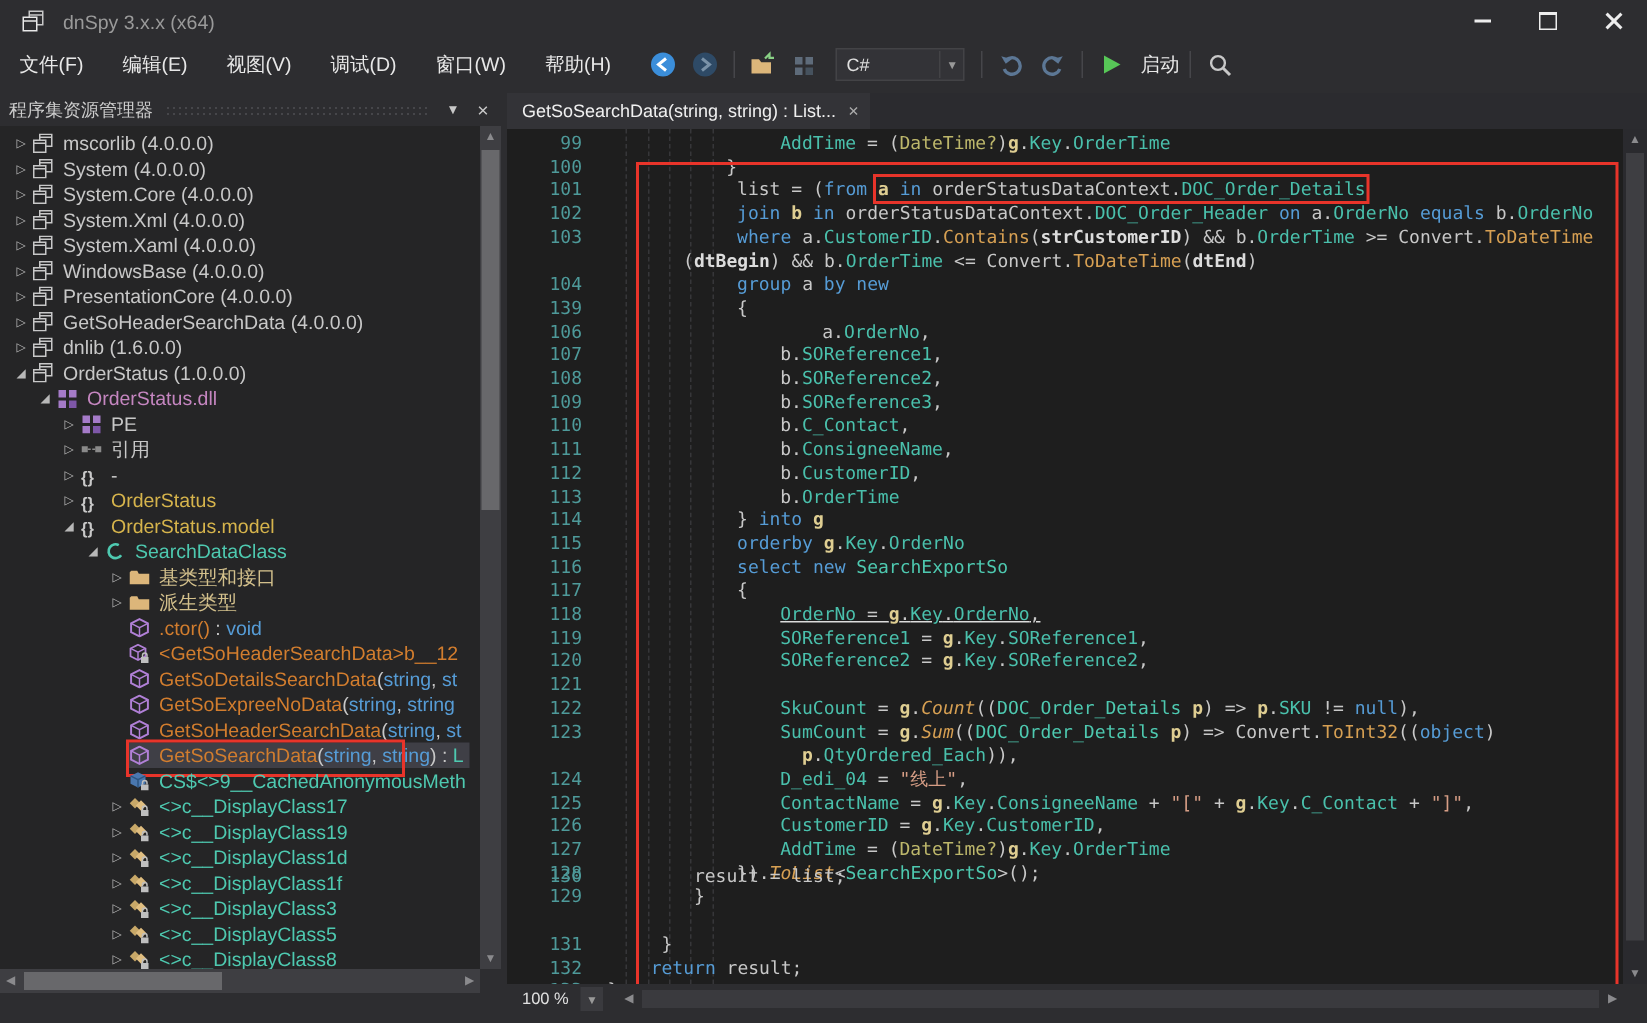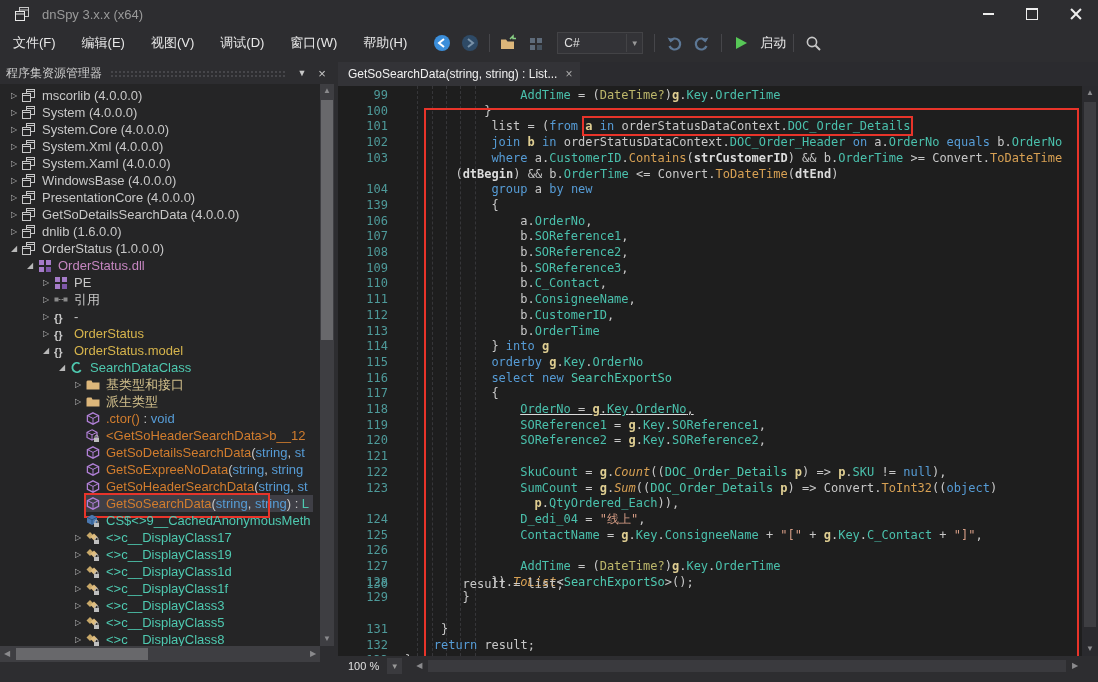--- a/index.html
+++ b/index.html
@@ -271,21 +271,21 @@
         </div>
         <div class="tree-row" style="top: 122px; padding-left: 6px;">
           <span class="expander">▷</span>
           <span class="rowline">
             <span class="ticon"><svg width="14" height="13">
                 <rect x="4.5" y="0.5" width="8" height="8" fill="none" stroke="#C8C8C8"></rect>
                 <line x1="4.5" y1="2.5" x2="12.5" y2="2.5" stroke="#C8C8C8"></line>
                 <rect x="0.5" y="4.5" width="8" height="8" fill="#252526" stroke="#C8C8C8"></rect>
                 <line x1="0.5" y1="6.5" x2="8.5" y2="6.5" stroke="#C8C8C8"></line>
               </svg></span>
-            <span style="margin-left: 5px;"><span class="sg-d">GetSoDetailsSearchData (4.0.0.0)</span></span>
+            <span style="margin-left: 5px;"><span class="sg-d">GetSoHeaderSearchData (4.0.0.0)</span></span>
           </span>
         </div>
         <div class="tree-row" style="top: 139px; padding-left: 6px;">
           <span class="expander">▷</span>
           <span class="rowline">
             <span class="ticon"><svg width="14" height="13">
                 <rect x="4.5" y="0.5" width="8" height="8" fill="none" stroke="#C8C8C8"></rect>
                 <line x1="4.5" y1="2.5" x2="12.5" y2="2.5" stroke="#C8C8C8"></line>
                 <rect x="0.5" y="4.5" width="8" height="8" fill="#252526" stroke="#C8C8C8"></rect>
                 <line x1="0.5" y1="6.5" x2="8.5" y2="6.5" stroke="#C8C8C8"></line>
@@ -577,42 +577,42 @@
       <div class="iguide" style="left:137px;"></div>
       <div id="code-lines">
           <div class="code-line" style="top: 2px;"><span class="cl-num">99</span><span class="cl-txt" style="padding-left: 115.2px;"><span class="sg-m">AddTime </span><span class="sg-d">= (</span><span class="sg-t2">DateTime?</span><span class="sg-d">)</span><span class="sg-v">g</span><span class="sg-d">.</span><span class="sg-m">Key</span><span class="sg-d">.</span><span class="sg-m">OrderTime</span></span></div>
           <div class="code-line" style="top: 17.7px;"><span class="cl-num">100</span><span class="cl-txt" style="padding-left: 79.2px;"><span class="sg-d">}</span></span></div>
           <div class="code-line" style="top: 33.4px;"><span class="cl-num">101</span><span class="cl-txt" style="padding-left: 86.4px;"><span class="sg-d">list = (</span><span class="sg-k">from </span><span class="inline-box"><span class="sg-v">a </span><span class="sg-k">in </span><span class="sg-d">orderStatusDataContext.</span><span class="sg-m">DOC_Order_Details</span></span></span></div>
           <div class="code-line" style="top: 49.1px;"><span class="cl-num">102</span><span class="cl-txt" style="padding-left: 86.4px;"><span class="sg-k">join </span><span class="sg-v">b </span><span class="sg-k">in </span><span class="sg-d">orderStatusDataContext.</span><span class="sg-m">DOC_Order_Header </span><span class="sg-k">on </span><span class="sg-d">a.</span><span class="sg-m">OrderNo </span><span class="sg-k">equals </span><span class="sg-d">b.</span><span class="sg-m">OrderNo</span></span></div>
           <div class="code-line" style="top: 64.8px;"><span class="cl-num">103</span><span class="cl-txt" style="padding-left: 86.4px;"><span class="sg-k">where </span><span class="sg-d">a.</span><span class="sg-m">CustomerID</span><span class="sg-d">.</span><span class="sg-o">Contains</span><span class="sg-d">(</span><span class="sg-v2">strCustomerID</span><span class="sg-d">) &amp;&amp; </span><span class="sg-d">b.</span><span class="sg-m">OrderTime </span><span class="sg-d">&gt;= </span><span class="sg-d">Convert.</span><span class="sg-o">ToDateTime</span></span></div>
           <div class="code-line" style="top: 80.5px;"><span class="cl-num"></span><span class="cl-txt" style="padding-left: 50.4px;"><span class="sg-d">(</span><span class="sg-v2">dtBegin</span><span class="sg-d">) &amp;&amp; </span><span class="sg-d">b.</span><span class="sg-m">OrderTime </span><span class="sg-d">&lt;= </span><span class="sg-d">Convert.</span><span class="sg-o">ToDateTime</span><span class="sg-d">(</span><span class="sg-v2">dtEnd</span><span class="sg-d">)</span></span></div>
           <div class="code-line" style="top: 96.2px;"><span class="cl-num">104</span><span class="cl-txt" style="padding-left: 86.4px;"><span class="sg-k">group </span><span class="sg-d">a </span><span class="sg-k">by </span><span class="sg-k">new</span></span></div>
           <div class="code-line" style="top: 111.9px;"><span class="cl-num">139</span><span class="cl-txt" style="padding-left: 86.4px;"><span class="sg-d">{</span></span></div>
-          <div class="code-line" style="top: 127.6px;"><span class="cl-num">106</span><span class="cl-txt" style="padding-left: 115.2px;"><span class="sg-d">a.</span><span class="sg-m">OrderNo</span><span class="sg-d">,</span></span></div>
+          <div class="code-line" style="top: 127.6px; gap: 28px;"><span class="cl-num">106</span><span class="cl-txt" style="padding-left: 115.2px;"><span class="sg-d">a.</span><span class="sg-m">OrderNo</span><span class="sg-d">,</span></span></div>
           <div class="code-line" style="top: 143.3px;"><span class="cl-num">107</span><span class="cl-txt" style="padding-left: 115.2px;"><span class="sg-d">b.</span><span class="sg-m">SOReference1</span><span class="sg-d">,</span></span></div>
           <div class="code-line" style="top: 159px;"><span class="cl-num">108</span><span class="cl-txt" style="padding-left: 115.2px;"><span class="sg-d">b.</span><span class="sg-m">SOReference2</span><span class="sg-d">,</span></span></div>
           <div class="code-line" style="top: 174.7px;"><span class="cl-num">109</span><span class="cl-txt" style="padding-left: 115.2px;"><span class="sg-d">b.</span><span class="sg-m">SOReference3</span><span class="sg-d">,</span></span></div>
           <div class="code-line" style="top: 190.4px;"><span class="cl-num">110</span><span class="cl-txt" style="padding-left: 115.2px;"><span class="sg-d">b.</span><span class="sg-m">C_Contact</span><span class="sg-d">,</span></span></div>
           <div class="code-line" style="top: 206.1px;"><span class="cl-num">111</span><span class="cl-txt" style="padding-left: 115.2px;"><span class="sg-d">b.</span><span class="sg-m">ConsigneeName</span><span class="sg-d">,</span></span></div>
           <div class="code-line" style="top: 221.8px;"><span class="cl-num">112</span><span class="cl-txt" style="padding-left: 115.2px;"><span class="sg-d">b.</span><span class="sg-m">CustomerID</span><span class="sg-d">,</span></span></div>
           <div class="code-line" style="top: 237.5px;"><span class="cl-num">113</span><span class="cl-txt" style="padding-left: 115.2px;"><span class="sg-d">b.</span><span class="sg-m">OrderTime</span></span></div>
           <div class="code-line" style="top: 253.2px;"><span class="cl-num">114</span><span class="cl-txt" style="padding-left: 86.4px;"><span class="sg-d">} </span><span class="sg-k">into </span><span class="sg-v">g</span></span></div>
           <div class="code-line" style="top: 268.9px;"><span class="cl-num">115</span><span class="cl-txt" style="padding-left: 86.4px;"><span class="sg-k">orderby </span><span class="sg-v">g</span><span class="sg-d">.</span><span class="sg-m">Key</span><span class="sg-d">.</span><span class="sg-m">OrderNo</span></span></div>
           <div class="code-line" style="top: 284.6px;"><span class="cl-num">116</span><span class="cl-txt" style="padding-left: 86.4px;"><span class="sg-k">select </span><span class="sg-k">new </span><span class="sg-t">SearchExportSo</span></span></div>
           <div class="code-line" style="top: 300.3px;"><span class="cl-num">117</span><span class="cl-txt" style="padding-left: 86.4px;"><span class="sg-d">{</span></span></div>
           <div class="code-line" style="top: 316px;"><span class="cl-num">118</span><span class="cl-txt" style="padding-left: 115.2px; text-decoration: underline;"><span class="sg-m">OrderNo </span><span class="sg-d">= </span><span class="sg-v">g</span><span class="sg-d">.</span><span class="sg-m">Key</span><span class="sg-d">.</span><span class="sg-m">OrderNo</span><span class="sg-d">,</span></span></div>
           <div class="code-line" style="top: 331.7px;"><span class="cl-num">119</span><span class="cl-txt" style="padding-left: 115.2px; text-align: center;"><span class="sg-m">SOReference1 </span><span class="sg-d">= </span><span class="sg-v">g</span><span class="sg-d">.</span><span class="sg-m">Key</span><span class="sg-d">.</span><span class="sg-m">SOReference1</span><span class="sg-d">,</span></span></div>
           <div class="code-line" style="top: 347.4px;"><span class="cl-num">120</span><span class="cl-txt" style="padding-left: 115.2px;"><span class="sg-m">SOReference2 </span><span class="sg-d">= </span><span class="sg-v">g</span><span class="sg-d">.</span><span class="sg-m">Key</span><span class="sg-d">.</span><span class="sg-m">SOReference2</span><span class="sg-d">,</span></span></div>
           <div class="code-line" style="top: 363.1px;"><span class="cl-num">121</span></div>
           <div class="code-line" style="top: 378.8px;"><span class="cl-num">122</span><span class="cl-txt" style="padding-left: 115.2px;"><span class="sg-m">SkuCount </span><span class="sg-d">= </span><span class="sg-v">g</span><span class="sg-d">.</span><span class="sg-oi">Count</span><span class="sg-d">((</span><span class="sg-t">DOC_Order_Details </span><span class="sg-v">p</span><span class="sg-d">) =&gt; </span><span class="sg-v">p</span><span class="sg-d">.</span><span class="sg-m">SKU </span><span class="sg-d">!= </span><span class="sg-k">null</span><span class="sg-d">),</span></span></div>
           <div class="code-line" style="top: 394.5px;"><span class="cl-num">123</span><span class="cl-txt" style="padding-left: 115.2px;"><span class="sg-m">SumCount </span><span class="sg-d">= </span><span class="sg-v">g</span><span class="sg-d">.</span><span class="sg-oi">Sum</span><span class="sg-d">((</span><span class="sg-t">DOC_Order_Details </span><span class="sg-v">p</span><span class="sg-d">) =&gt; </span><span class="sg-d">Convert.</span><span class="sg-o">ToInt32</span><span class="sg-d">((</span><span class="sg-k">object</span><span class="sg-d">)</span></span></div>
           <div class="code-line" style="top: 410.2px;"><span class="cl-num"></span><span class="cl-txt" style="padding-left: 129.6px;"><span class="sg-v">p</span><span class="sg-d">.</span><span class="sg-m">QtyOrdered_Each</span><span class="sg-d">)),</span></span></div>
           <div class="code-line" style="top: 425.9px;"><span class="cl-num">124</span><span class="cl-txt" style="padding-left: 115.2px;"><span class="sg-m">D_edi_04 </span><span class="sg-d">= </span><span class="sg-s">"线上"</span><span class="sg-d">,</span></span></div>
           <div class="code-line" style="top: 441.6px;"><span class="cl-num">125</span><span class="cl-txt" style="padding-left: 115.2px;"><span class="sg-m">ContactName </span><span class="sg-d">= </span><span class="sg-v">g</span><span class="sg-d">.</span><span class="sg-m">Key</span><span class="sg-d">.</span><span class="sg-m">ConsigneeName </span><span class="sg-d">+ </span><span class="sg-s">"[" </span><span class="sg-d">+ </span><span class="sg-v">g</span><span class="sg-d">.</span><span class="sg-m">Key</span><span class="sg-d">.</span><span class="sg-m">C_Contact </span><span class="sg-d">+ </span><span class="sg-s">"]"</span><span class="sg-d">,</span></span></div>
-          <div class="code-line" style="top: 457.3px;"><span class="cl-num">126</span></div>
+          <div class="code-line" style="top: 457.3px;"><span class="cl-num">126</span><span class="cl-txt" style="padding-left: 115.2px;"><span class="sg-m">CustomerID </span><span class="sg-d">= </span><span class="sg-v">g</span><span class="sg-d">.</span><span class="sg-m">Key</span><span class="sg-d">.</span><span class="sg-m">CustomerID</span><span class="sg-d">,</span></span></div>
           <div class="code-line" style="top: 473px;"><span class="cl-num">127</span><span class="cl-txt" style="padding-left: 115.2px;"><span class="sg-m">AddTime </span><span class="sg-d">= (</span><span class="sg-t2">DateTime?</span><span class="sg-d">)</span><span class="sg-v">g</span><span class="sg-d">.</span><span class="sg-m">Key</span><span class="sg-d">.</span><span class="sg-m">OrderTime</span></span></div>
           <div class="code-line" style="top: 488.7px;"><span class="cl-num">128</span><span class="cl-txt" style="padding-left: 86.4px;"><span class="sg-d">}).</span><span class="sg-oi">ToList</span><span class="sg-d">&lt;</span><span class="sg-t">SearchExportSo</span><span class="sg-d">&gt;();</span></span></div>
           <div class="code-line" style="top: 504.4px;"><span class="cl-num">129</span><span class="cl-txt" style="padding-left: 57.6px;"><span class="sg-d">}</span></span></div>
           <div class="code-line" style="top: 491px;"><span class="cl-num">130</span><span class="cl-txt" style="padding-left: 57.6px;"><span class="sg-d">result = list;</span></span></div>
           <div class="code-line" style="top: 535.8px;"><span class="cl-num">131</span><span class="cl-txt" style="padding-left: 36px;"><span class="sg-d">}</span></span></div>
           <div class="code-line" style="top: 551.5px;"><span class="cl-num">132</span><span class="cl-txt" style="padding-left: 28.8px;"><span class="sg-k">return </span><span class="sg-d">result;</span></span></div>
           <div class="code-line" style="top: 567.2px;"><span class="cl-num">133</span><span class="cl-txt" style="padding-left: 0px;"><span class="sg-d">}</span></span></div>
         </div>
       <div class="outer-redbox" style="left:86px;top:22px;width:651px;height:548px;"></div>
     </div>

